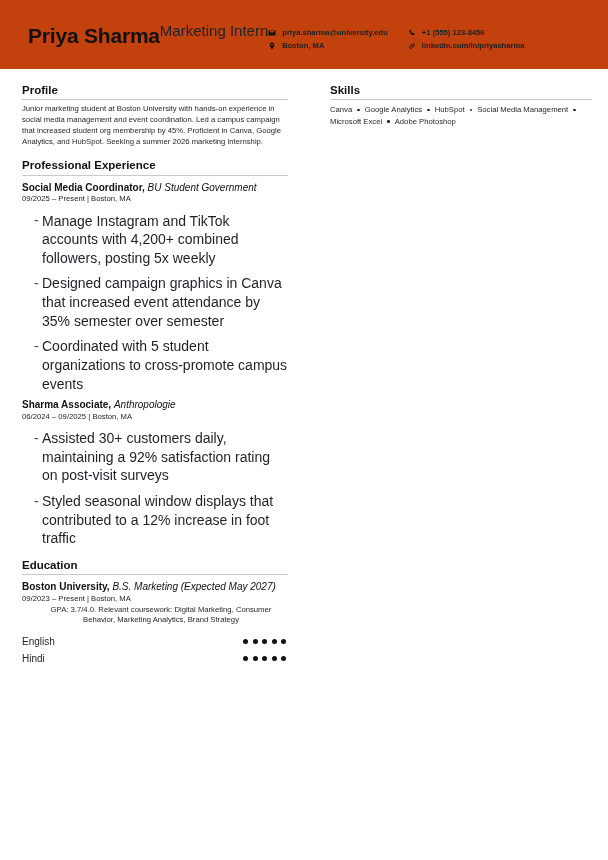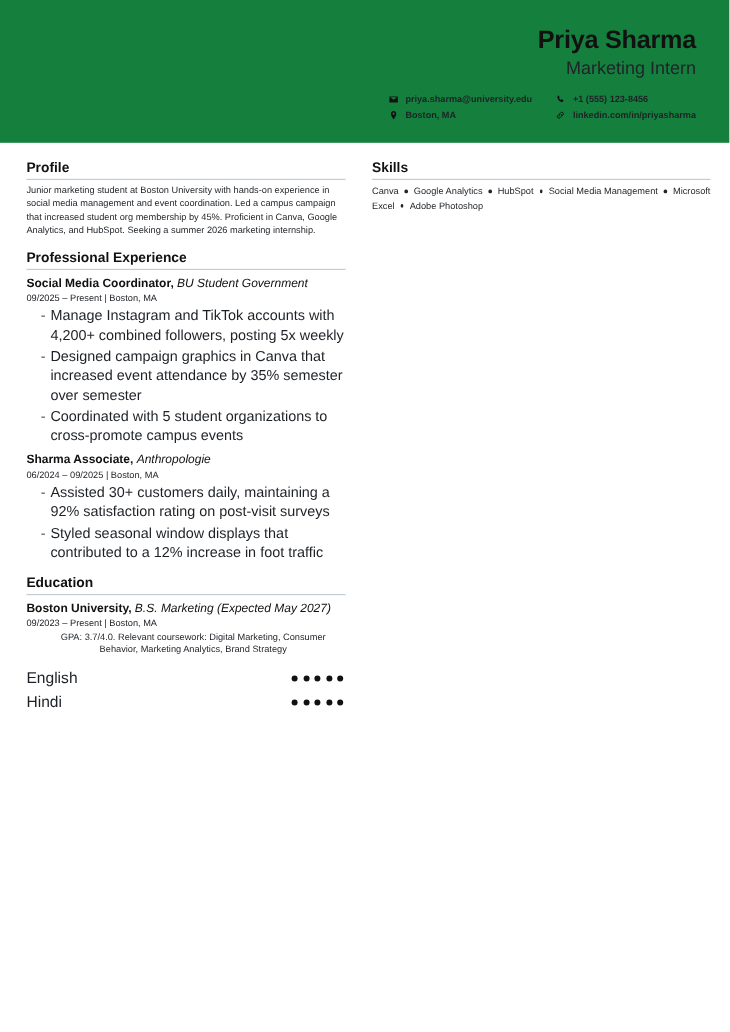--- a/index.html
+++ b/index.html
@@ -19,25 +19,25 @@
     width: 608px;
     height: 860px;
     position: relative;
     background: #ffffff;
     overflow: hidden;
   }
 
   
   .header {
     width: 100%;
-    background: #15803d;
+    background: #c2410c;
     box-sizing: border-box;
     padding: 22px 28px 18px 28px;
     display: flex;
-    flex-direction: column;
+    flex-direction: row;
     align-items: flex-end;
   }
   .name {
     font-size: 21px;
     font-weight: bold;
     letter-spacing: -0.2px;
     line-height: 1.15;
     color: #111111;
     margin: 0 0 3px 0;
   }
@@ -72,20 +72,21 @@
     flex: none;
   }
   .contact-item .ic svg { display: block; }
 
   
   .body {
     display: flex;
     padding: 14px 16px 0 22px;
     box-sizing: border-box;
     align-items: flex-start;
+    gap: 20px;
   }
   .col-left {
     width: 272px;
     flex: none;
     padding-right: 6px;
     box-sizing: border-box;
   }
   .col-right {
     flex: 1;
     padding-left: 16px;
@@ -126,25 +127,25 @@
     line-height: 1.38;
     color: #20242a;
   }
   .bullets {
     list-style: none;
     margin: 0;
     padding: 0 0 0 12px;
   }
   .bullets li {
     position: relative;
-    font-size: 12px;
+    font-size: 14px;
     line-height: 1.33;
     color: #1d2126;
     padding-left: 8px;
-    margin-top: 2px;
+    margin-top: 7px;
   }
   .bullets li::before {
     content: "-";
     position: absolute;
     left: 0;
     top: -0.5px;
     color: #4a5159;
   }
   .plain-detail {
     font-size: 7.7px;
@@ -155,21 +156,21 @@
     text-align: center;
   }
 
   
   .lang-row {
     display: flex;
     align-items: center;
     margin-top: 4px;
   }
   .lang-name {
-    font-size: 13px;
+    font-size: 10px;
     color: #1d2126;
     line-height: 1.3;
     flex: none;
   }
   .lang-dots {
     margin-left: auto;
     display: flex;
     gap: 4.5px;
     padding-right: 2px;
   }

